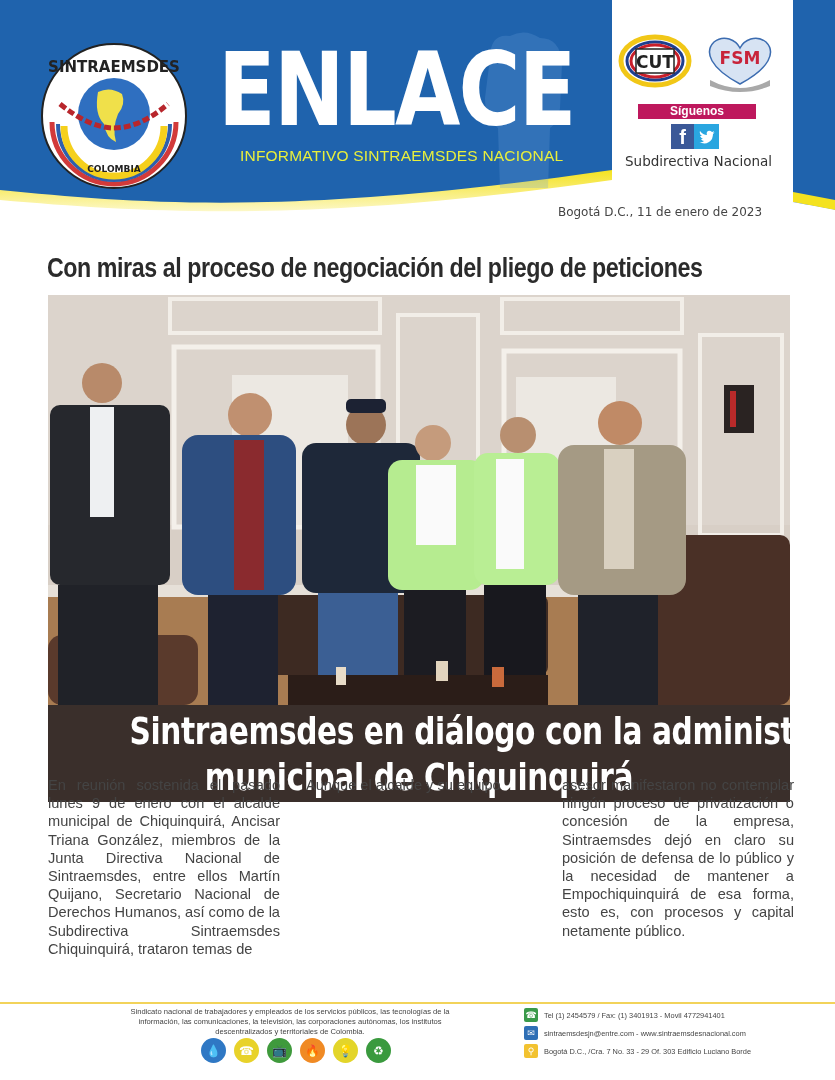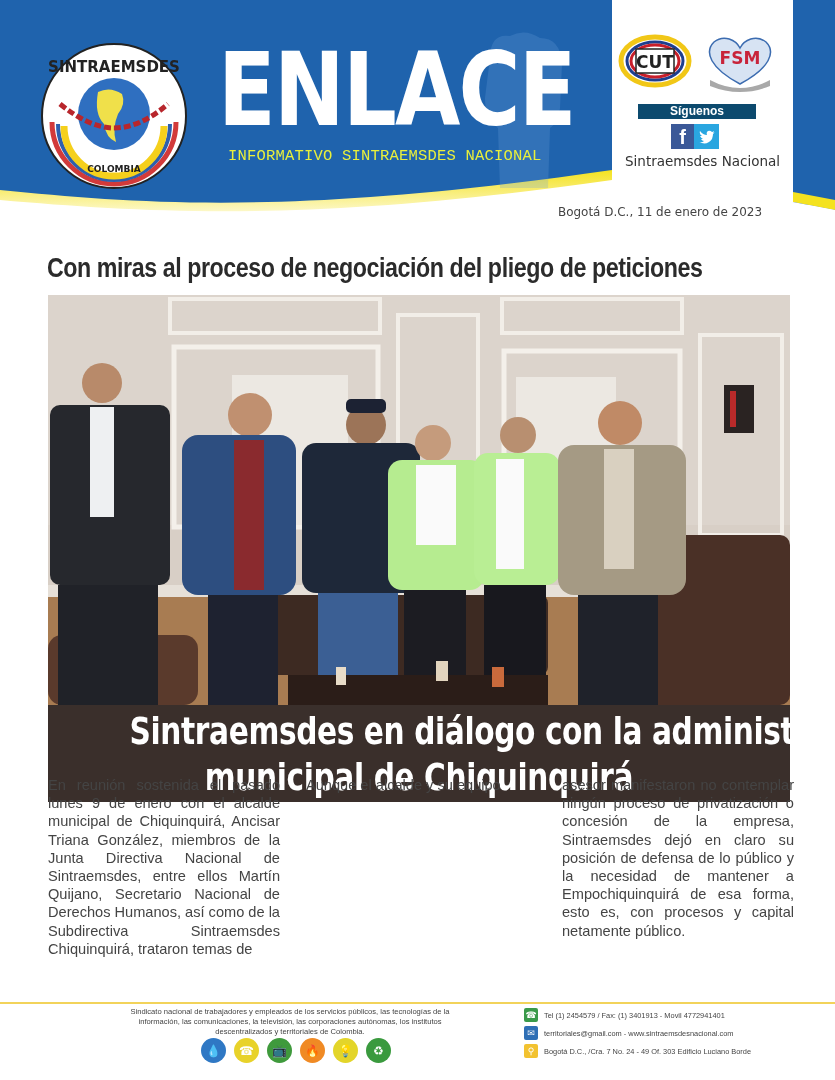--- a/index.html
+++ b/index.html
@@ -23,29 +23,29 @@
   }
   .logo {
     position: absolute; left: 40px; top: 42px; width: 148px; height: 148px;
   }
   .masthead {
     position: absolute; left: 218px; top: 40px; font-family: "DejaVu Sans", sans-serif;
     font-weight: bold; color: #ffffff; font-size: 96px; letter-spacing: -2px;
     line-height: 1; transform: scaleX(0.88) scaleY(1.05); transform-origin: left top;
   }
   .masthead-sub {
-    position: absolute; left: 228px; top: 147px; color: #e9ef3b;
-    font-family: Liberation Mono, monospace; font-size: 15.5px; letter-spacing: 0.2px;
+    position: absolute; left: 240px; top: 147px; color: #e9ef3b;
+    font-family: Liberation Sans, sans-serif; font-size: 15.5px; letter-spacing: 0.2px;
   }
   .side-box { position: absolute; left: 612px; top: 0; width: 181px; height: 190px; background: #fff; }
   .cut-logo { position: absolute; left: 616px; top: 32px; width: 78px; height: 58px; }
   .fsm-logo { position: absolute; left: 700px; top: 32px; width: 80px; height: 60px; }
   .siguenos {
     position: absolute; left: 638px; top: 104px; width: 118px; height: 15px;
-    background: #0c4a6e; color: #fff; font-weight: bold; font-size: 12px;
+    background: #be185d; color: #fff; font-weight: bold; font-size: 12px;
     text-align: center; line-height: 15px;
   }
   .social { position: absolute; left: 671px; top: 124px; height: 25px; display: flex; }
   .social .fb { width: 23px; height: 25px; background: #3b5998; color: #fff; font-weight: bold;
     font-size: 20px; text-align: center; line-height: 27px; }
   .social .tw { width: 25px; height: 25px; background: #2aa6e0; color: #fff;
     font-size: 14px; text-align: center; line-height: 25px; }
   .social-handle {
     position: absolute; left: 625px; top: 153px; font-size: 13.5px; color: #333;
     font-family: "DejaVu Sans", sans-serif;
@@ -164,21 +164,21 @@
 
 <div class="siguenos">Síguenos</div>
 <div class="social">
   <div class="fb">f</div>
   <div class="tw">
     <svg width="16" height="14" viewBox="0 0 16 14" style="margin-top:6px">
       <path d="M16,2 Q15,3 14,3 Q15,2 15,1 Q14,2 13,2 Q11,0 9,1 Q7,2 8,5 Q4,5 1,1 Q0,4 3,6 Q2,6 1,6 Q2,8 4,9 Q3,9 2,9 Q3,11 5,11 Q3,13 0,12 Q8,16 13,9 Q14,6 14,4 Q15,3 16,2 Z" fill="#fff"></path>
     </svg>
   </div>
 </div>
-<div class="social-handle">Sintraemsdes Nacional</div>
+<div class="social-handle">Subdirectiva Nacional</div>
 
 <div class="dateline">Bogotá D.C., 11 de enero de 2023</div>
 
 <div class="kicker">Con miras al proceso de negociación del pliego de peticiones</div>
 
 <div class="photo" title="Grupo de seis personas de pie en un salón con paredes claras y molduras blancas">
   <svg width="742" height="410" viewBox="0 0 742 410">
 
     <rect width="742" height="410" fill="#d8cfc6"></rect>
     <rect x="0" y="0" width="742" height="230" fill="#dcd4cc"></rect>
@@ -269,19 +269,19 @@
   <div class="svc" style="background:#3a9a3e">♻</div>
 </div>
 
 <div class="contact">
   <div class="row">
     <span class="ic" style="background:#3a9a4a">☎</span>
     <span>Tel (1) 2454579 / Fax: (1) 3401913 - Movil 4772941401</span>
   </div>
   <div class="row">
     <span class="ic" style="background:#2f6fb5">✉</span>
-    <span>territoriales@gmail.com - www.sintraemsdesnacional.com</span>
+    <span>sintraemsdesjn@entre.com - www.sintraemsdesnacional.com</span>
   </div>
   <div class="row">
     <span class="ic" style="background:#f2c230">⚲</span>
-    <span>Bogotá D.C., /Cra. 7 No. 24 - 49 Of. 303  Edificio Luciano Borde</span>
+    <span>Bogotá D.C., /Cra. 7 No. 33 - 29 Of. 303  Edificio Luciano Borde</span>
   </div>
 </div>
 
 </body></html>

